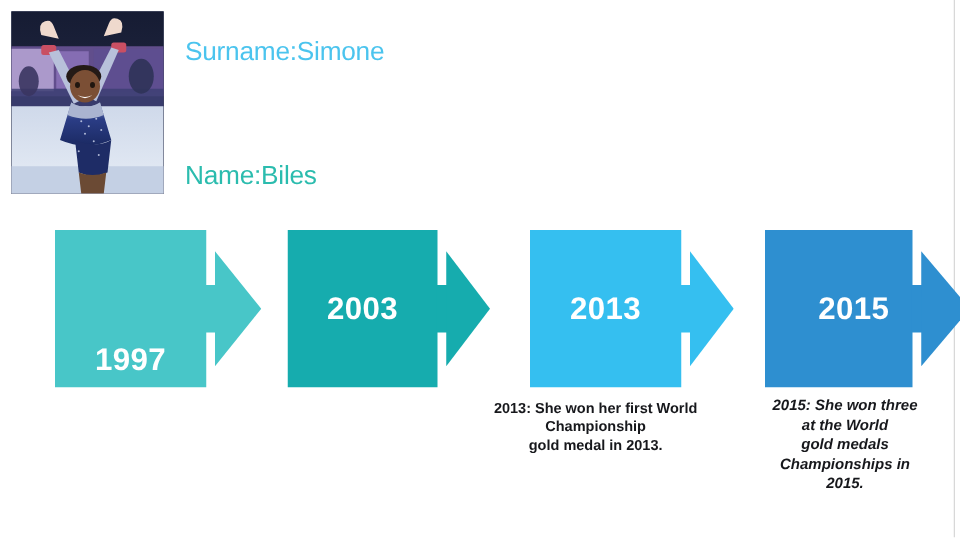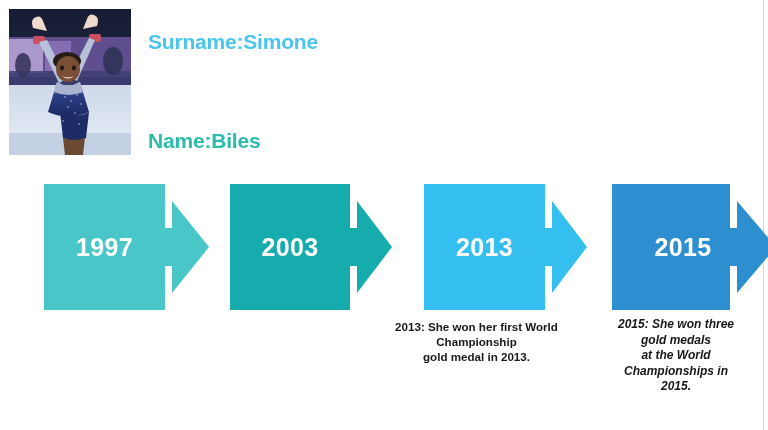--- a/index.html
+++ b/index.html
@@ -27,21 +27,21 @@
     left:9px; top:9px;
     width:122px; height:146px;
     overflow:hidden;
     background:#1b2340;
   }
   .photo svg { display:block; width:122px; height:146px; }
 
   .hdr-line {
     position:absolute;
     left:148px;
-    font-weight:bold;
+    font-weight:normal;
     font-size:21px;
     letter-spacing:-0.2px;
     white-space:nowrap;
   }
   #hdr-surname { top:30px; color:#4BC4EE; }
   #hdr-name    { top:110px; color:#2BBCAE;margin-top:19px; }
 
   
   .step { position:absolute; top:184px; height:126px; }
   .step .arrow-svg { position:absolute; left:0; top:0; display:block; }
@@ -130,21 +130,21 @@
   <div class="hdr-line" id="hdr-surname">Surname:Simone</div>
   <div class="hdr-line" id="hdr-name">Name:Biles</div>
 
   <div id="steps-host">
       <div class="step" style="left: 44px; width: 165px;">
         <svg class="arrow-svg" width="165" height="126" viewBox="0 0 165 126">
           <rect x="0" y="0" width="121" height="126" fill="#48C6C8"></rect>
           <rect x="120" y="44" width="10" height="38" fill="#48C6C8"></rect>
           <polygon points="128,17 165,63 128,109" fill="#48C6C8"></polygon>
         </svg>
-        <div class="year" style="width: 121px;">1997</div>
+        <div class="year" style="width: 121px; margin-top: 41px;">1997</div>
       </div>
       <div class="step" style="left: 230px; width: 162px;">
         <svg class="arrow-svg" width="162" height="126" viewBox="0 0 162 126">
           <rect x="0" y="0" width="120" height="126" fill="#16ACAE"></rect>
           <rect x="119" y="44" width="10" height="38" fill="#16ACAE"></rect>
           <polygon points="127,17 162,63 127,109" fill="#16ACAE"></polygon>
         </svg>
         <div class="year" style="width: 120px; text-align: right;">2003</div>
       </div>
       <div class="step" style="left: 424px; width: 163px;">
@@ -167,18 +167,18 @@
 
     <div class="caption" style="left: 200px; top: 320px; width: 165px; font-size: 12.6px;">
     </div>
     <div class="caption" style="left: 374px; top: 319px; width: 205px; font-size: 11.6px; text-align: center;">
       <div>2013: She won her first World</div>
       <div>Championship</div>
       <div>gold medal in 2013.</div>
     </div>
     <div class="caption" style="left: 596px; top: 317px; width: 160px; font-size: 12px; font-style: italic;">
       <div>2015: She won three</div>
+      <div>at the World</div>
       <div>gold medals</div>
-      <div>at the World</div>
       <div>Championships in</div>
       <div>2015.</div>
     </div>
   </div>
 
 </body></html>

